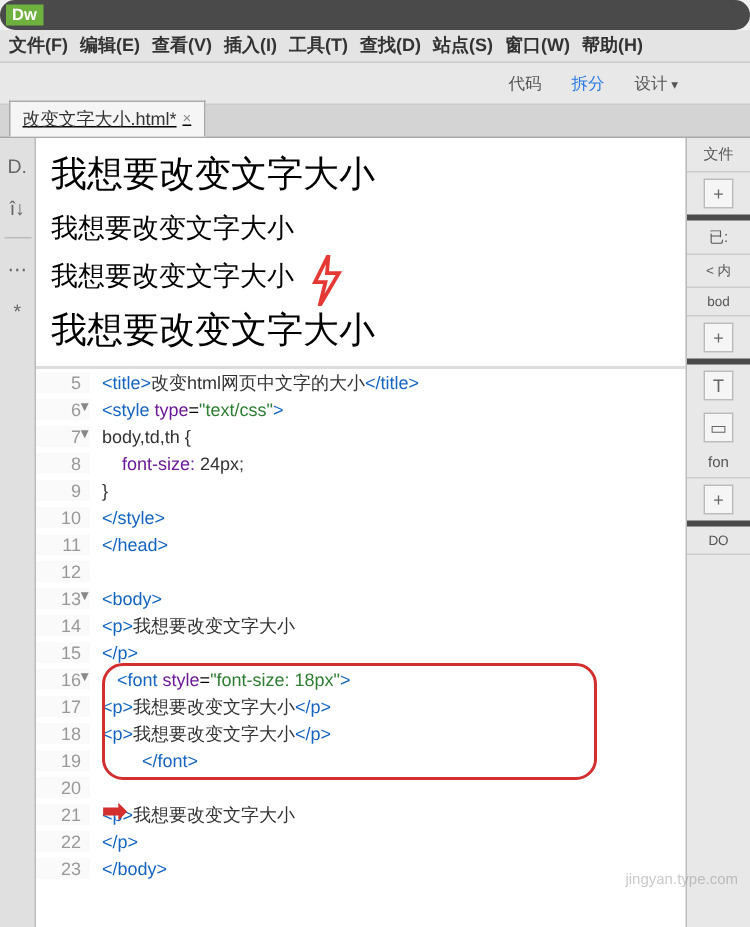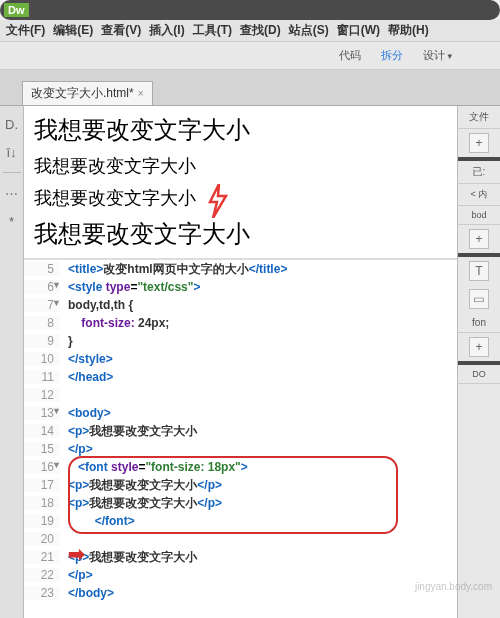--- a/index.html
+++ b/index.html
@@ -5,40 +5,40 @@
   * { margin: 0; padding: 0; box-sizing: border-box; font-family: "Microsoft YaHei", Arial, sans-serif; font-size: 12px; }
   body { background: #f0f0f0; width: 500px; height: 618px; overflow: hidden; position: relative; }
   .titlebar { height: 20px; background: #4a4a4a; color: #ddd; display: flex; align-items: center; padding: 0 4px; border-radius: 10px; }
   .logo { background: #6eb13f; color: #fff; font-weight: bold; padding: 1px 4px; font-size: 11px; margin-right: 6px; }
   .menubar { height: 22px; background: #e4e4e4; display: flex; align-items: center; padding: 0 6px; gap: 8px; border-bottom: 1px solid #ccc; font-weight: bold; }
   .menubar span { font-size: 12px; color: #333; cursor: pointer; }
   .toolbar { height: 28px; background: #e8e8e8; display: flex; align-items: center; justify-content: flex-end; padding: 0 40px 0 0; gap: 4px; border-bottom: 1px solid #ccc; }
   .tbtn { font-size: 11px; padding: 3px 8px; color: #555; }
   .tbtn.active { color: #2a7ae2; font-weight: normal; }
   .dropdown::after { content: " ▾"; font-size: 9px; }
-  .tabbar { height: 36px; background: #d4d4d4; display: flex; align-items: flex-end; padding-left: 22px; border-bottom: 1px solid #aaa; }
+  .tabbar { height: 22px; background: #d4d4d4; display: flex; align-items: flex-end; padding-left: 6px; border-bottom: 1px solid #aaa; text-decoration: underline; }
   .tab { background: #f5f5f5; border: 1px solid #aaa; border-bottom: none; padding: 3px 8px; font-size: 11px; color: #333; display: flex; align-items: center; gap: 4px; }
   .tab .close { font-size: 10px; color: #888; }
   .main { display: flex; height: 526px; }
   .leftpanel { width: 24px; background: #e0e0e0; border-right: 1px solid #bbb; display: flex; flex-direction: column; align-items: center; gap: 12px; padding-top: 10px; }
   .leftpanel .icon { width: 16px; height: 16px; color: #666; display: flex; align-items: center; justify-content: center; font-size: 13px; }
   .leftpanel .sep { width: 18px; height: 1px; background: #bbb; }
   .content { flex: 1; background: #fff; display: flex; flex-direction: column; overflow: hidden; }
   .preview { background: #fff; padding: 8px 10px; border-bottom: 2px solid #ddd; }
   .preview .line1 { font-size: 24px; margin-bottom: 8px; font-family: SimSun, serif; }
   .preview .line2 { font-size: 18px; margin-bottom: 6px; font-family: SimSun, serif; }
   .preview .line3 { font-size: 18px; margin-bottom: 6px; font-family: SimSun, serif; }
   .preview .line4 { font-size: 24px; font-family: SimSun, serif; }
   .preview-row { display: flex; align-items: center; gap: 10px; }
   .bolt { color: #e53935; font-size: 26px; font-weight: bold; }
   .code { flex: 1; background: #fff; font-family: Consolas, monospace; font-size: 13px; position: relative; overflow: hidden; }
   .codeline { display: flex; height: 18px; align-items: center; }
   .gutter { width: 36px; text-align: right; padding-right: 6px; color: #999; font-size: 12px; background: #fafafa; position: relative; }
   .fold { position: absolute; left: 28px; font-size: 9px; color: #888; }
-  .codetxt { white-space: pre; padding-left: 8px; font-weight: bold; }
+  .codetxt { white-space: pre; padding-left: 8px; }
   .tag { color: #1565c0; }
   .attr { color: #6a1b9a; }
   .str { color: #2e7d32; }
   .txt { color: #333; }
   .annot-oval { position: absolute; border: 2px solid #d32f2f; border-radius: 14px; pointer-events: none; }
   .annot-arrow { position: absolute; color: #d32f2f; font-size: 20px; font-weight: bold; pointer-events: none; }
   .rightpanel { width: 43px; background: #e8e8e8; border-left: 1px solid #bbb; display: flex; flex-direction: column; }
   .rightpanel .section { border-bottom: 1px solid #ccc; padding: 4px 2px; font-size: 10px; color: #555; writing-mode: horizontal-tb; text-align: center; }
   .rightpanel .btn { width: 20px; height: 20px; margin: 4px auto; border: 1px solid #bbb; background: #f5f5f5; display: flex; align-items: center; justify-content: center; color: #666; }
   .dark-sep { height: 4px; background: #4a4a4a; }
@@ -191,13 +191,13 @@
     <div class="dark-sep"></div>
     <div class="btn">T</div>
     <div class="btn">▭</div>
     <div class="section" style="font-size:10px">fon</div>
     <div class="btn">+</div>
     <div class="dark-sep"></div>
     <div class="section" style="font-size:9px">DO</div>
   </div>
 </div>
 
-<div class="watermark">jingyan.body.com</div>
+<div class="watermark">jingyan.type.com</div>
 
 </body></html>

